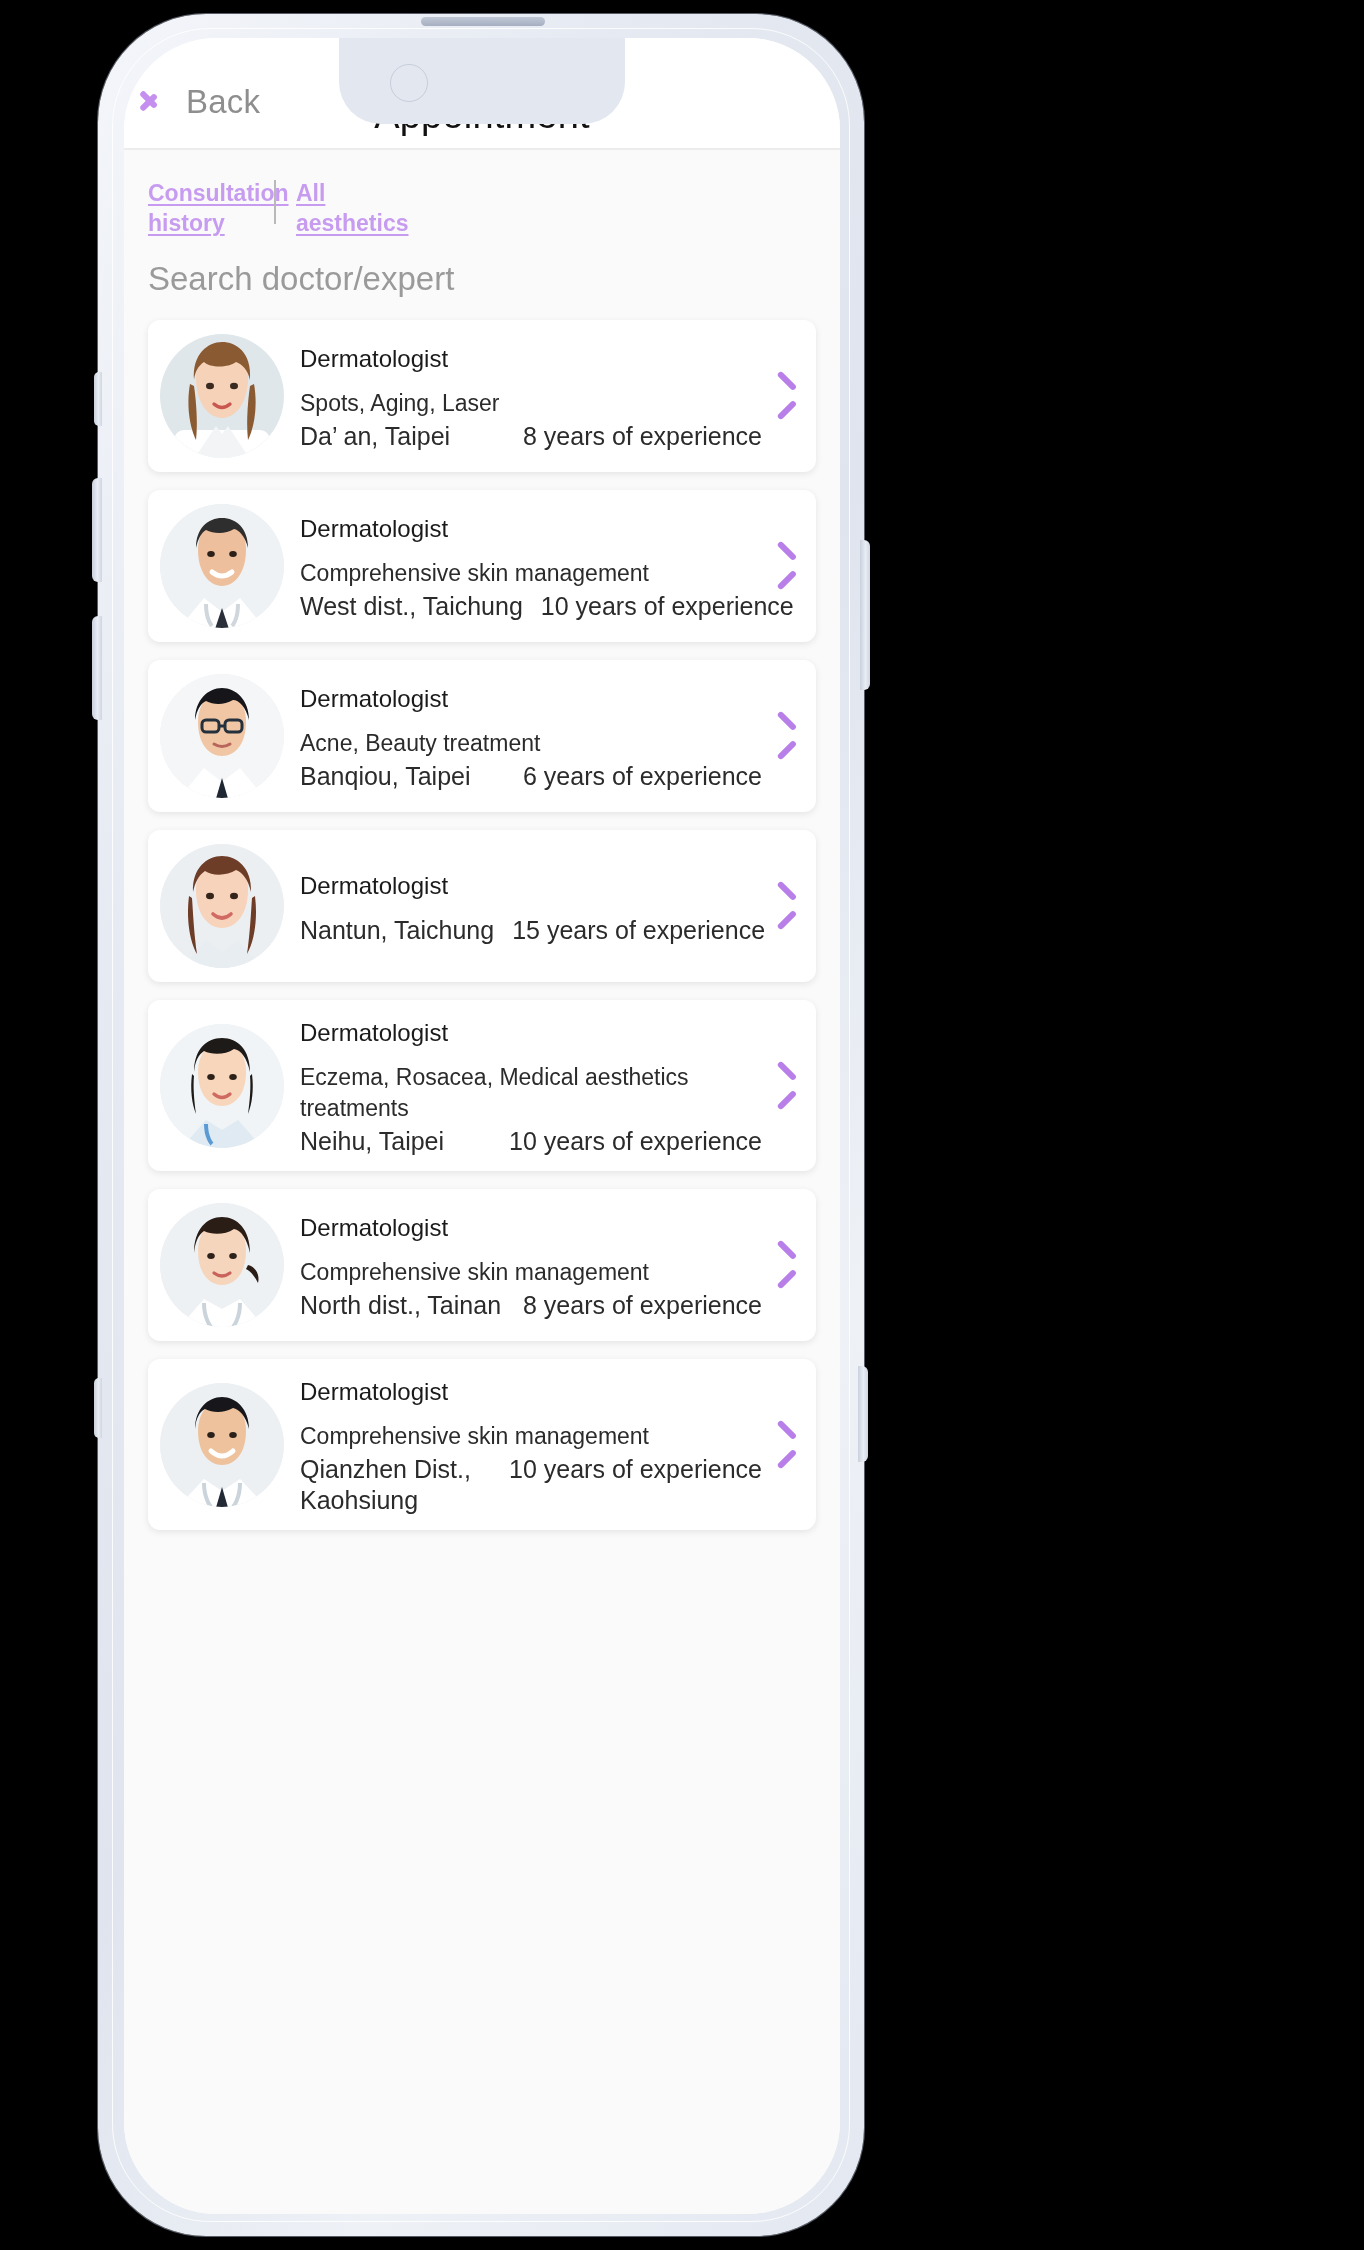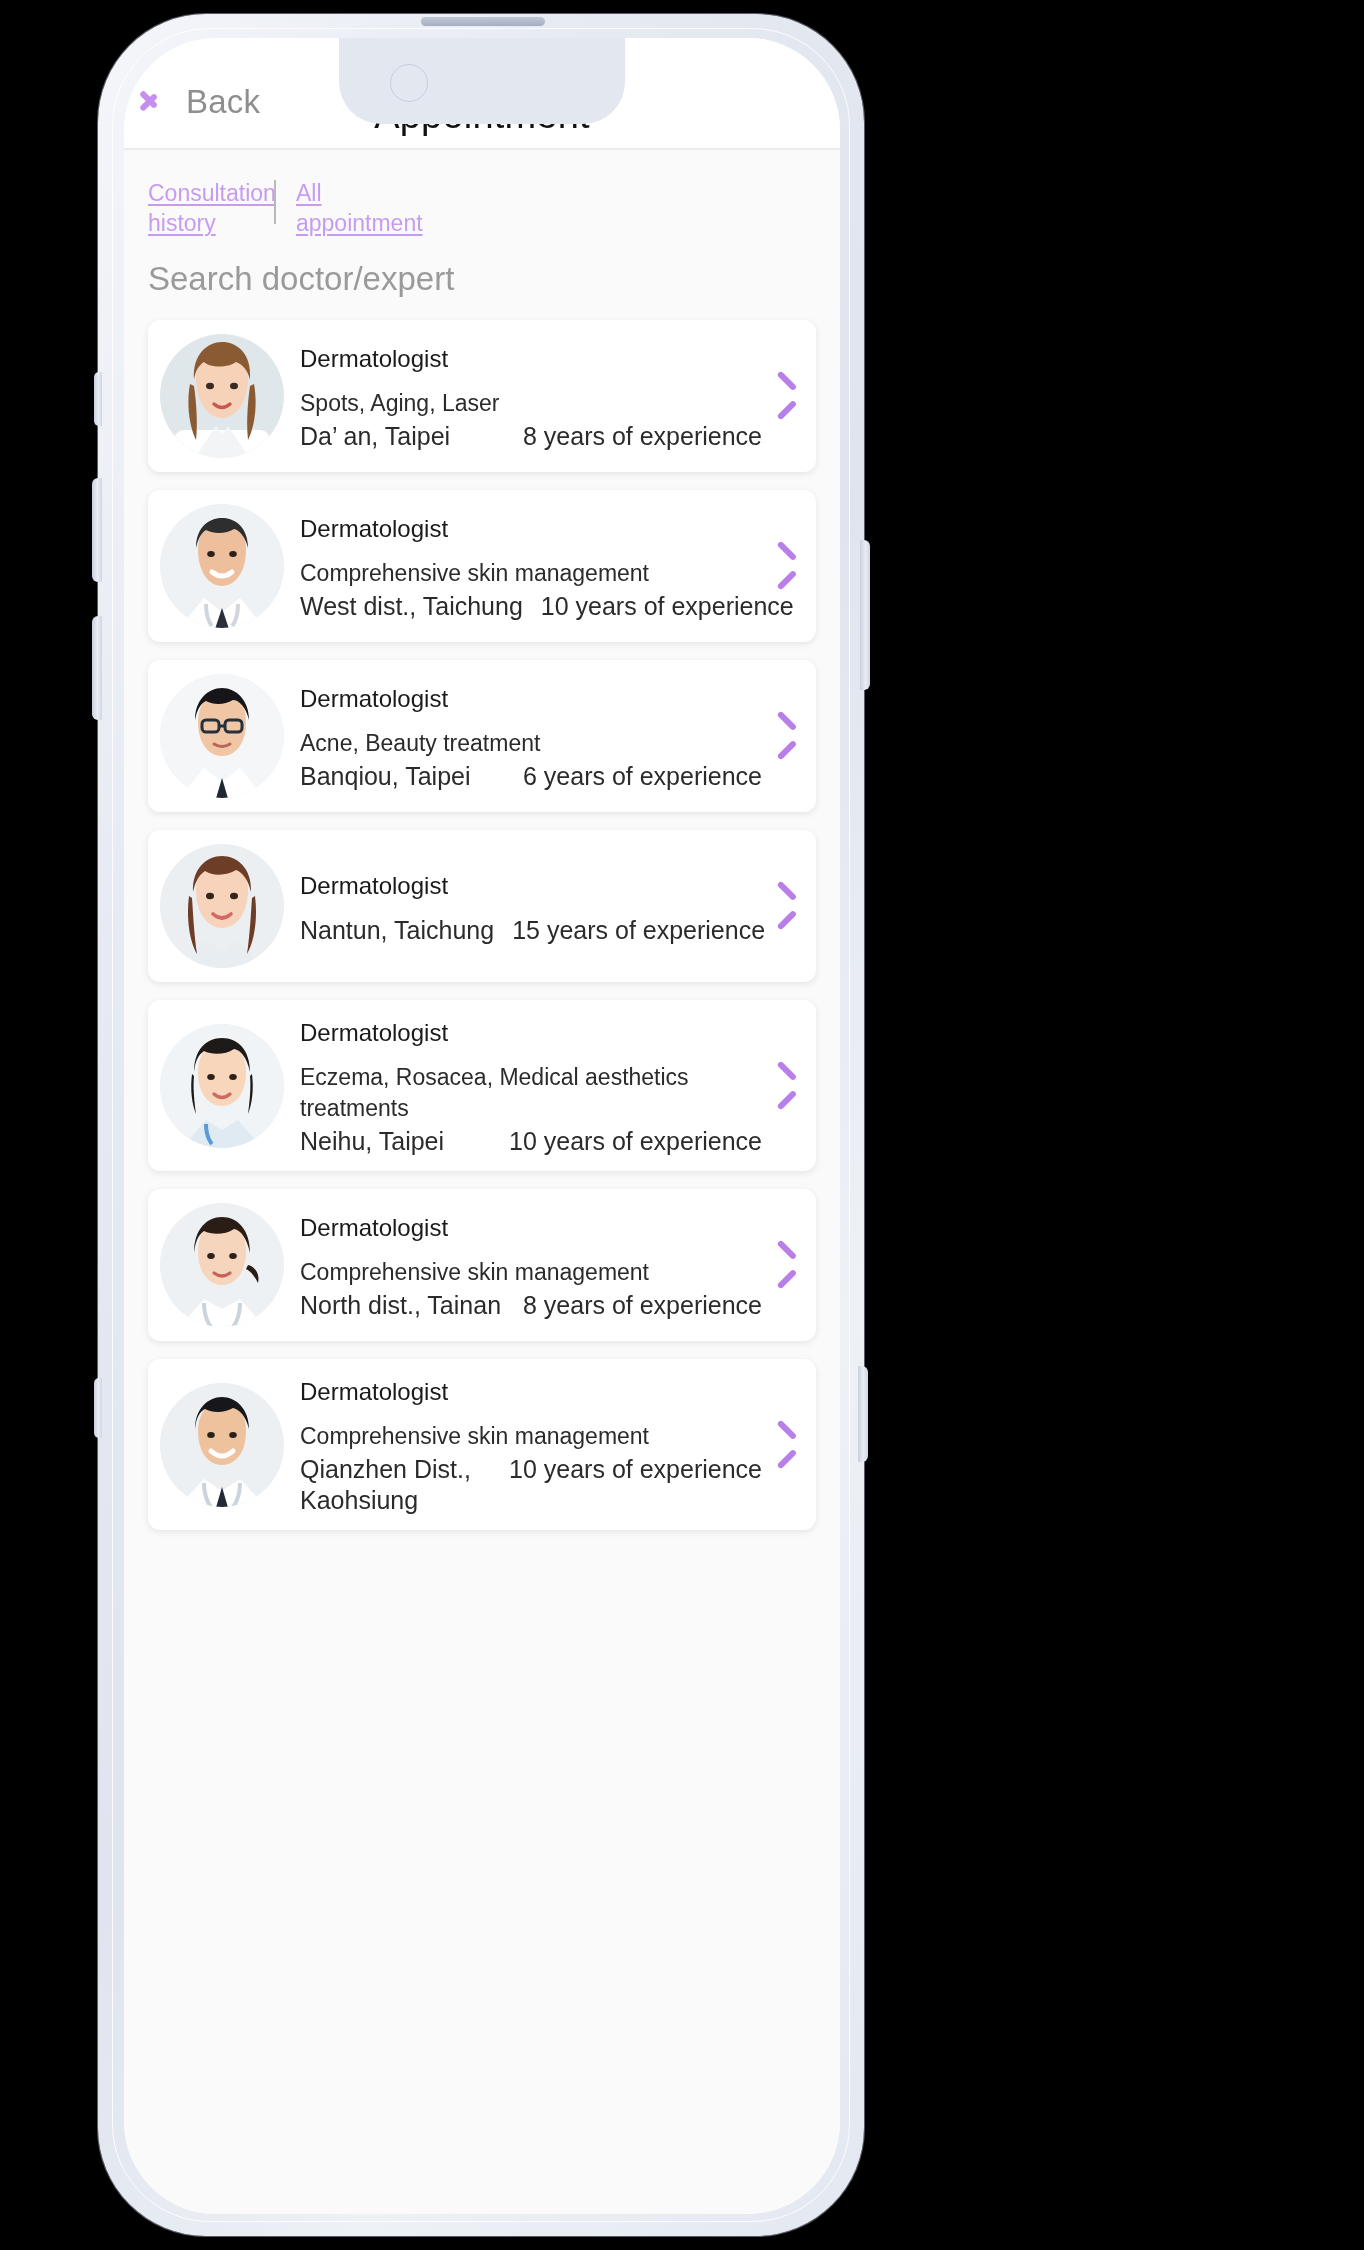--- a/index.html
+++ b/index.html
@@ -159,20 +159,21 @@
     gap: 0;
   }
   .tab {
     font-size: 23px;
     line-height: 30px;
     color: #c79cf0;
     text-decoration: underline;
     text-underline-offset: 3px;
     cursor: pointer;
     width: 110px;
+    font-weight: bold;
   }
   .tab-divider {
     width: 2px;
     height: 44px;
     background: #b9b9b9;
     margin: 2px 20px 0 16px;
   }
   .tab-all { width: 130px; }
 
   
@@ -302,21 +303,21 @@
       </div>
       <div class="nav-title">Appointment</div>
     </div>
     <div class="nav-sep"></div>
 
     <div class="app-body">
 
       <div class="tabs">
         <div class="tab">Consultation history</div>
         <div class="tab-divider"></div>
-        <div class="tab tab-all">All appointment</div>
+        <div class="tab tab-all">All aesthetics</div>
       </div>
 
       <div class="search-wrap">
         <input class="search-input" type="text" placeholder="Search doctor/expert" style="">
       </div>
 
       <div class="card-list">
 
         <div class="doc-card">
           <div class="avatar">

